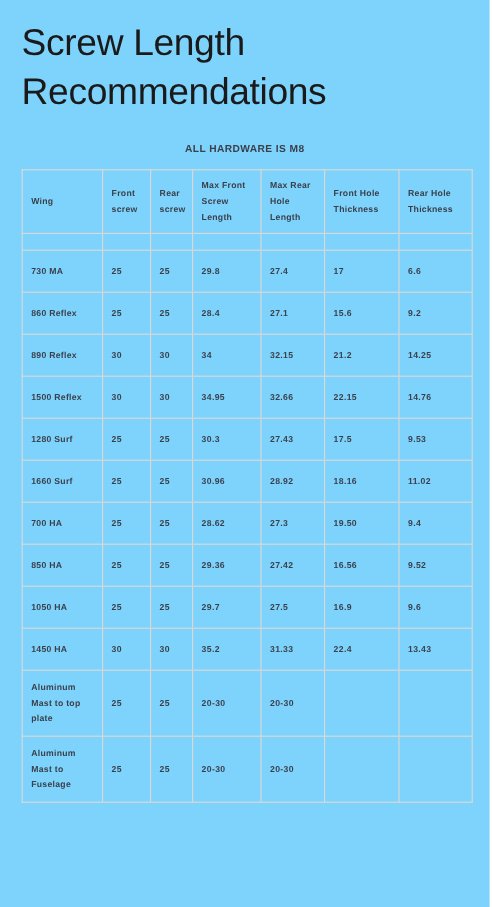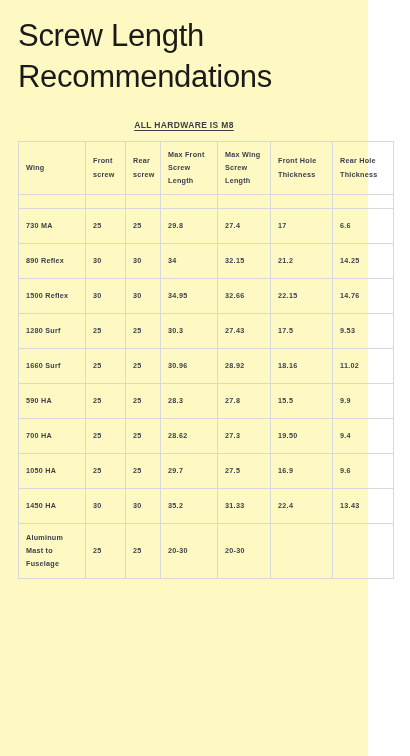--- a/index.html
+++ b/index.html
@@ -8,24 +8,24 @@
     background: #ffffff;
   }
   body {
     width: 410px;
     height: 756px;
     font-family: "Liberation Sans", sans-serif;
     color: #3a3f4a;
     overflow: hidden;
   }
   .page {
-    width: 368px;
+    width: 408px;
     height: 756px;
     position: relative;
-    background: #fef9c3;
+    background: #7dd3fc;
     box-sizing: border-box;
   }
   .page-title {
     margin: 0;
     padding: 16px 18px 0 18px;
     font-size: 31px;
     line-height: 1.32;
     font-weight: 400;
     letter-spacing: -0.3px;
     color: #1a1a1a;
@@ -34,21 +34,20 @@
   .subtitle-wrap {
     text-align: center;
     padding: 16px 18px 9px 18px;
   }
   .subtitle {
     display: inline-block;
     font-size: 8.5px;
     font-weight: bold;
     letter-spacing: 0.35px;
     color: #3a3f4a;
-    text-decoration: underline;
     text-underline-offset: 2px;
   }
   .table-wrap {
     padding: 0 17px 0 18px;
   }
   table.spec {
     width: 375px;
     border-collapse: collapse;
     table-layout: fixed;
     border: 1px solid #d8d8d8;
@@ -109,21 +108,21 @@
           <col class="c-mrsl">
           <col class="c-fht">
           <col class="c-rht">
       </colgroup>
       <thead>
         <tr>
           <th>Wing</th>
           <th>Front screw</th>
           <th>Rear screw</th>
           <th>Max Front Screw Length</th>
-          <th>Max Wing Screw Length</th>
+          <th>Max Rear Hole Length</th>
           <th>Front Hole Thickness</th>
           <th>Rear Hole Thickness</th>
         </tr>
       </thead>
       <tbody id="table-body">
         <tr class="spacer">
           <td></td>
             <td></td>
           <td></td>
             <td></td>
@@ -134,20 +133,29 @@
       <tr class="r-std">
             <td>730 MA</td>
             <td class="val">25</td>
             <td class="val">25</td>
             <td class="val">29.8</td>
             <td class="val">27.4</td>
             <td class="val">17</td>
             <td class="val">6.6</td>
           </tr>
           <tr class="r-std">
+            <td>860 Reflex</td>
+            <td class="val">25</td>
+            <td class="val">25</td>
+            <td class="val">28.4</td>
+            <td class="val">27.1</td>
+            <td class="val">15.6</td>
+            <td class="val">9.2</td>
+          </tr>
+          <tr class="r-std">
             <td>890 Reflex</td>
             <td class="val">30</td>
             <td class="val">30</td>
             <td class="val">34</td>
             <td class="val">32.15</td>
             <td class="val">21.2</td>
             <td class="val">14.25</td>
           </tr>
           <tr class="r-std">
             <td>1500 Reflex</td>
@@ -170,56 +178,65 @@
           <tr class="r-std">
             <td>1660 Surf</td>
             <td class="val">25</td>
             <td class="val">25</td>
             <td class="val">30.96</td>
             <td class="val">28.92</td>
             <td class="val">18.16</td>
             <td class="val">11.02</td>
           </tr>
           <tr class="r-std">
-            <td>590 HA</td>
-            <td class="val">25</td>
-            <td class="val">25</td>
-            <td class="val">28.3</td>
-            <td class="val">27.8</td>
-            <td class="val">15.5</td>
-            <td class="val">9.9</td>
-          </tr>
-          <tr class="r-std">
             <td>700 HA</td>
             <td class="val">25</td>
             <td class="val">25</td>
             <td class="val">28.62</td>
             <td class="val">27.3</td>
             <td class="val">19.50</td>
             <td class="val">9.4</td>
           </tr>
           <tr class="r-std">
+            <td>850 HA</td>
+            <td class="val">25</td>
+            <td class="val">25</td>
+            <td class="val">29.36</td>
+            <td class="val">27.42</td>
+            <td class="val">16.56</td>
+            <td class="val">9.52</td>
+          </tr>
+          <tr class="r-std">
             <td>1050 HA</td>
             <td class="val">25</td>
             <td class="val">25</td>
             <td class="val">29.7</td>
             <td class="val">27.5</td>
             <td class="val">16.9</td>
             <td class="val">9.6</td>
           </tr>
           <tr class="r-std">
             <td>1450 HA</td>
             <td class="val">30</td>
             <td class="val">30</td>
             <td class="val">35.2</td>
             <td class="val">31.33</td>
             <td class="val">22.4</td>
             <td class="val">13.43</td>
           </tr>
           <tr class="r-tall">
+            <td>Aluminum Mast to top plate</td>
+            <td class="val">25</td>
+            <td class="val">25</td>
+            <td class="val">20-30</td>
+            <td class="val">20-30</td>
+            <td class="val"></td>
+            <td class="val"></td>
+          </tr>
+          <tr class="r-tall">
             <td>Aluminum Mast to Fuselage</td>
             <td class="val">25</td>
             <td class="val">25</td>
             <td class="val">20-30</td>
             <td class="val">20-30</td>
             <td class="val"></td>
             <td class="val"></td>
           </tr>
         </tbody>
     </table>

